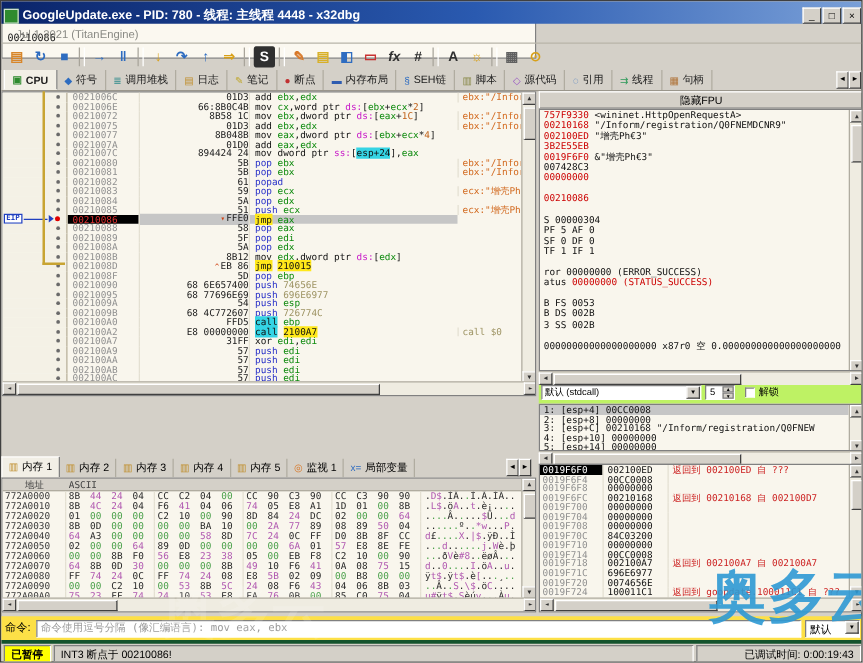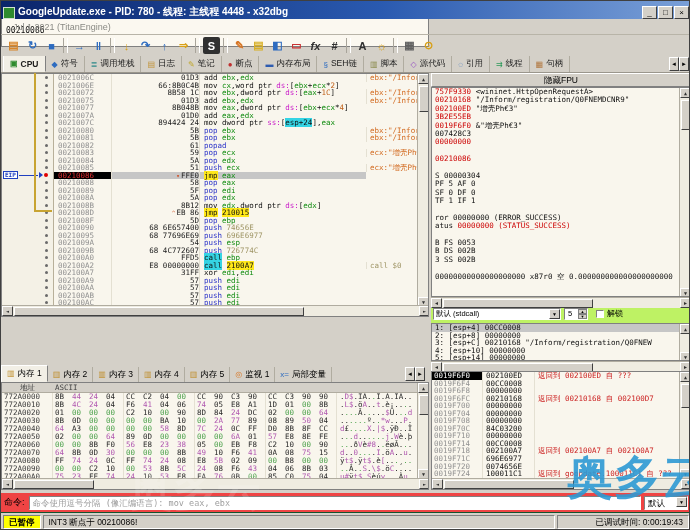--- a/index.html
+++ b/index.html
@@ -102,29 +102,29 @@
   #args{left:430px;top:322px;width:260px;height:38px;}
   .argrow{height:7.6px;line-height:7.6px;font-size:7.5px;white-space:nowrap;padding-left:3px;color:#101010;}
   .argrow.sel{background:#c6c6c6;}
   #stack{left:430px;top:370px;width:260px;height:119px;}
   .srow{display:flex;height:7.55px;line-height:7.55px;font-size:7.5px;white-space:nowrap;}
   .s-addr{width:50px;flex:none;color:#909090;padding-left:2px;}
   .s-addr.sel{background:#000;color:#fff;}
   .s-val{width:52px;flex:none;color:#101010;border-left:1px solid #e4e0d2;padding-left:3px;}
   .s-cmt{flex:1;color:#cc2222;border-left:1px solid #e4e0d2;padding-left:3px;overflow:hidden;}
   
-  #cmdbar{position:absolute;left:0;top:492px;width:690px;height:19px;background:#ef4444;display:flex;align-items:center;padding:0 3px;}
+  #cmdbar{position:absolute;left:0;top:492px;width:690px;height:19px;background:#fde047;display:flex;align-items:center;padding:0 3px;}
   #cmdlabel{font-size:9px;margin-right:4px;white-space:nowrap;}
   #cmdinput{flex:1;height:14px;border:1px solid;border-color:#808080 #fff #fff #808080;background:#fff;
     font-size:8.5px;font-family:"DejaVu Sans Mono",monospace;padding:0 3px;outline:none;}
   #cmdinput::placeholder{color:#9a9a9a;}
   #cmdcombo{width:44px;height:14px;background:#fff;border:1px solid;border-color:#808080 #fff #fff #808080;
     margin-left:3px;font-size:8.5px;line-height:12px;padding-left:3px;display:flex;flex:none;}
   #statusbar{position:absolute;left:0;top:511px;width:690px;height:19px;background:#d4d0c8;
-    border-top:1px solid #14532d;display:flex;align-items:center;padding:2px;}
+    border-top:3px solid #14532d;display:flex;align-items:center;padding:2px;}
   .statcell{height:14px;border:1px solid;border-color:#808080 #fff #fff #808080;font-size:8.5px;
     line-height:12px;padding:0 5px;white-space:nowrap;}
   #statpaused{background:#ffff00;font-weight:bold;}
   #statmsg{flex:1;margin:0 2px;}
   #stattime{width:132px;text-align:right;}
   
   #jline-v{position:absolute;left:33px;top:72px;width:2px;height:139px;background:#c8a432;z-index:5;}
   #jline-h{position:absolute;left:33px;top:209px;width:18px;height:2px;background:#c8a432;z-index:5;}
   #wm-main{position:absolute;left:566px;top:446px;font-size:46px;font-weight:bold;color:#2e9ad4;
     opacity:.9;z-index:60;letter-spacing:1px;pointer-events:none;white-space:nowrap;}

